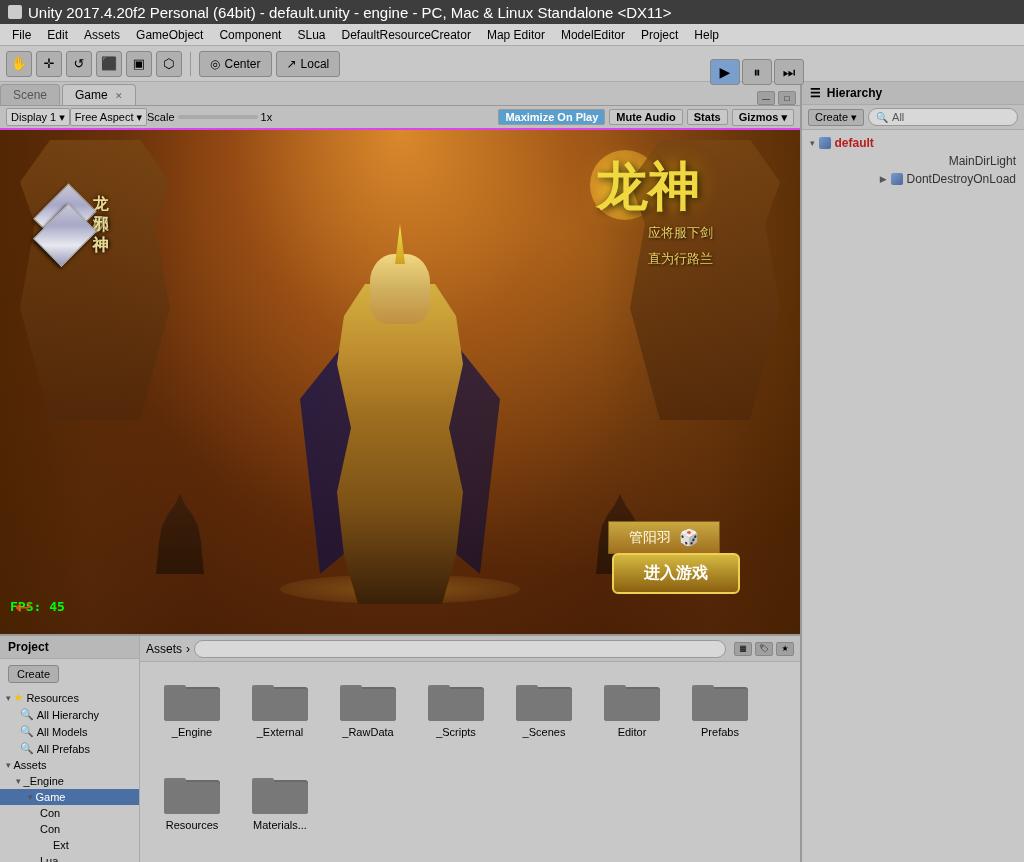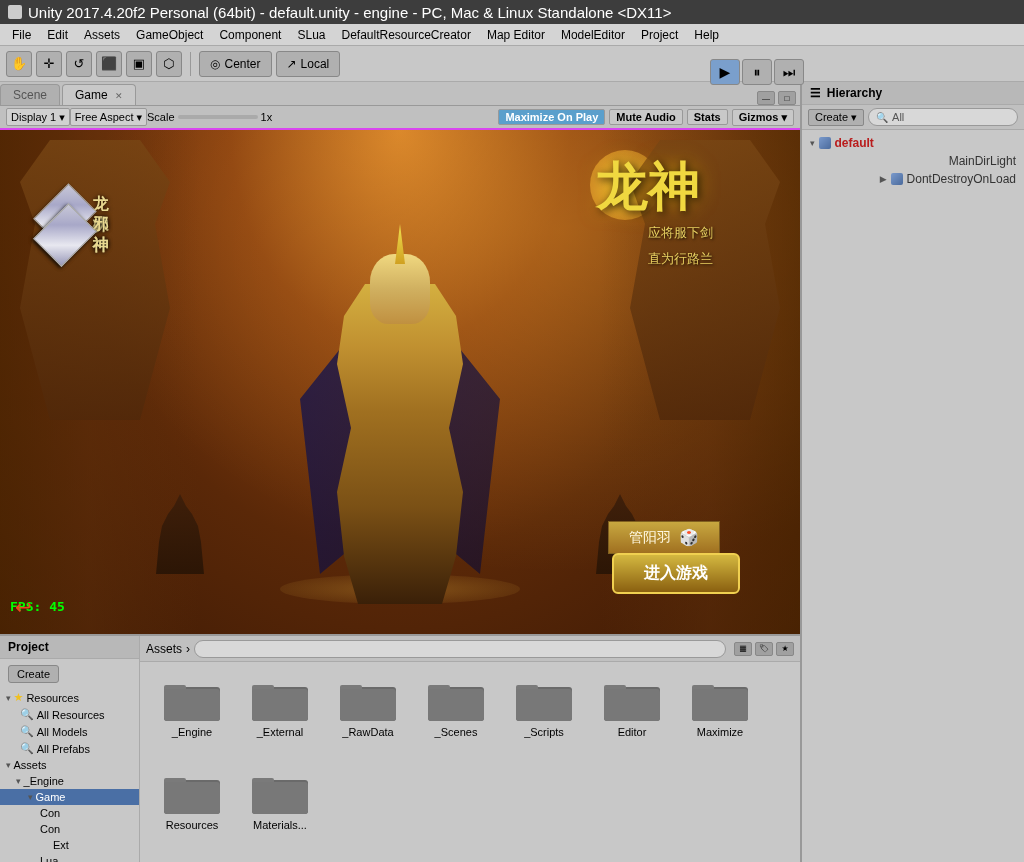--- a/index.html
+++ b/index.html
@@ -663,21 +663,21 @@
         <div style="padding:2px 4px;">
           <span id="project-create-btn">Create</span>
         </div>
         <div class="tree-item">
           <span class="tree-arrow">▾</span>
           <span style="color:#f0c020;">★</span>
           <span>Resources</span>
         </div>
         <div class="tree-item" style="padding-left:20px;">
           <span>🔍</span>
-          <span>All Resources</span>
+          <span>All Hierarchy</span>
         </div>
         <div class="tree-item" style="padding-left:20px;">
           <span>🔍</span>
           <span>All Models</span>
         </div>
         <div class="tree-item" style="padding-left:20px;">
           <span>🔍</span>
           <span>All Prefabs</span>
         </div>
         <div class="tree-item">
@@ -757,32 +757,32 @@
           </div>
 
           <div class="asset-folder">
             <div class="folder-icon-wrap">
               <svg class="folder-svg" viewBox="0 0 56 44">
                 <rect x="0" y="10" width="56" height="34" rx="3" fill="#6a6a6a"></rect>
                 <rect x="0" y="8" width="22" height="8" rx="2" fill="#7a7a7a"></rect>
                 <rect x="0" y="12" width="56" height="32" rx="3" fill="#787878"></rect>
               </svg>
             </div>
-            <span class="asset-label">_Scenes</span>
+            <span class="asset-label">_Scripts</span>
           </div>
 
           <div class="asset-folder">
             <div class="folder-icon-wrap">
               <svg class="folder-svg" viewBox="0 0 56 44">
                 <rect x="0" y="10" width="56" height="34" rx="3" fill="#6a6a6a"></rect>
                 <rect x="0" y="8" width="22" height="8" rx="2" fill="#7a7a7a"></rect>
                 <rect x="0" y="12" width="56" height="32" rx="3" fill="#787878"></rect>
               </svg>
             </div>
-            <span class="asset-label">_Scripts</span>
+            <span class="asset-label">_Scenes</span>
           </div>
 
           <div class="asset-folder">
             <div class="folder-icon-wrap">
               <svg class="folder-svg" viewBox="0 0 56 44">
                 <rect x="0" y="10" width="56" height="34" rx="3" fill="#6a6a6a"></rect>
                 <rect x="0" y="8" width="22" height="8" rx="2" fill="#7a7a7a"></rect>
                 <rect x="0" y="12" width="56" height="32" rx="3" fill="#787878"></rect>
               </svg>
             </div>
@@ -790,21 +790,21 @@
           </div>
 
           <div class="asset-folder">
             <div class="folder-icon-wrap">
               <svg class="folder-svg" viewBox="0 0 56 44">
                 <rect x="0" y="10" width="56" height="34" rx="3" fill="#6a6a6a"></rect>
                 <rect x="0" y="8" width="22" height="8" rx="2" fill="#7a7a7a"></rect>
                 <rect x="0" y="12" width="56" height="32" rx="3" fill="#787878"></rect>
               </svg>
             </div>
-            <span class="asset-label">Maximize</span>
+            <span class="asset-label">Prefabs</span>
           </div>
 
           <div class="asset-folder">
             <div class="folder-icon-wrap">
               <svg class="folder-svg" viewBox="0 0 56 44">
                 <rect x="0" y="10" width="56" height="34" rx="3" fill="#6a6a6a"></rect>
                 <rect x="0" y="8" width="22" height="8" rx="2" fill="#7a7a7a"></rect>
                 <rect x="0" y="12" width="56" height="32" rx="3" fill="#787878"></rect>
               </svg>
             </div>

